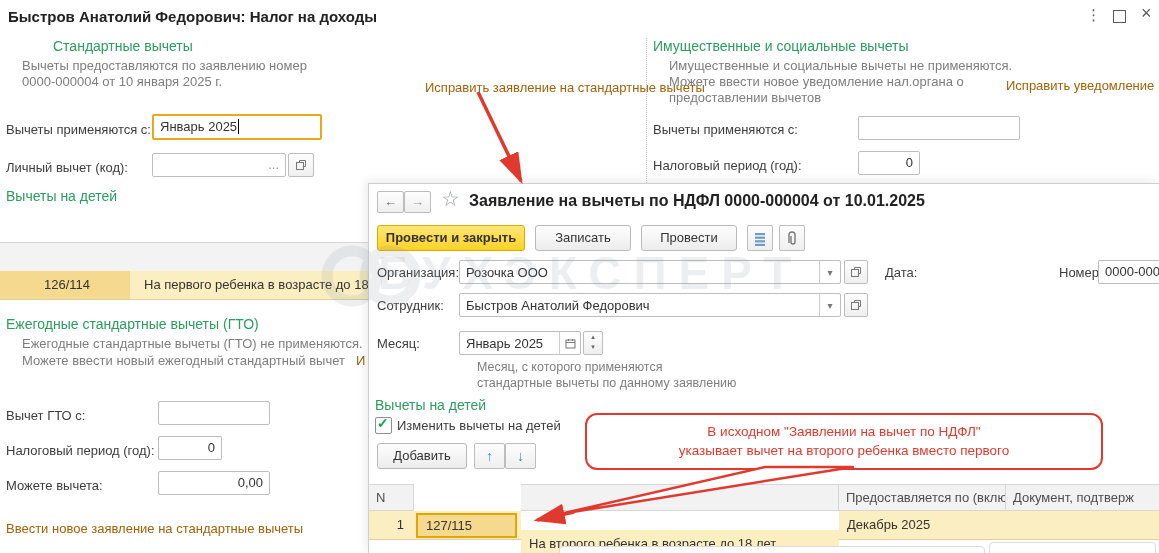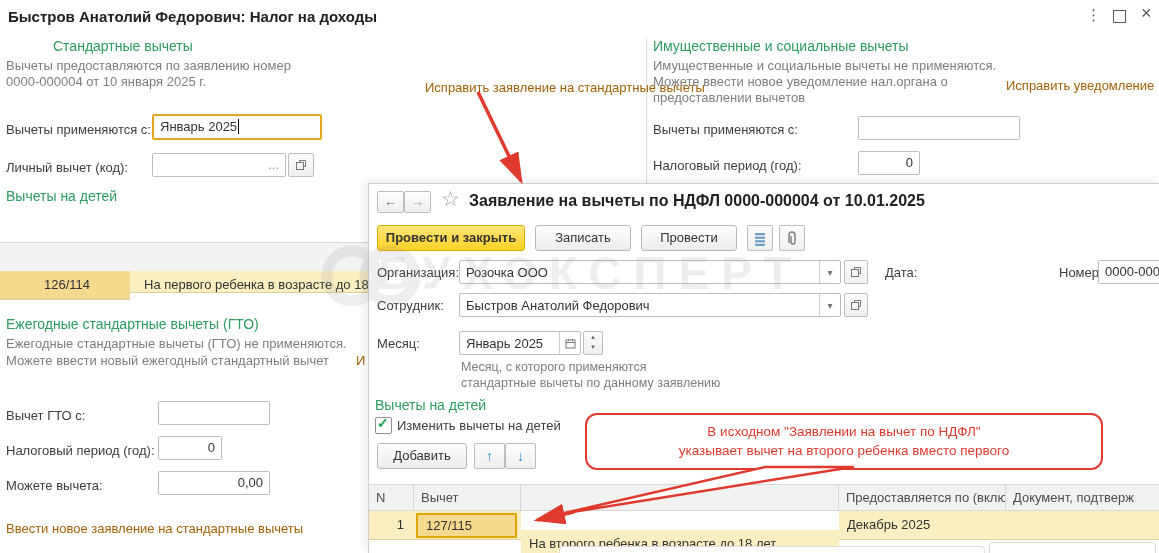--- a/index.html
+++ b/index.html
@@ -1,20 +1,20 @@
 <!DOCTYPE html>
 <html><head>
 <meta charset="utf-8">
 <style>
   html,body{margin:0;padding:0;}
   body{width:1159px;height:553px;position:relative;overflow:hidden;background:#fff;
        font-family:"Liberation Sans",sans-serif;font-size:13px;color:#333;}
   .abs{position:absolute;}
   .lbl{position:absolute;color:#3d3d3d;white-space:nowrap;}
-  .note{position:absolute;color:#7e7e7e;white-space:nowrap;}
+  .note{position:absolute;color:#7e7e7e;white-space:nowrap;margin-left:16px;}
   .green{position:absolute;color:#2c9c60;font-size:14px;white-space:nowrap;}
   .link{position:absolute;color:#a16207;cursor:pointer;white-space:nowrap;}
   .inp{position:absolute;box-sizing:border-box;height:24px;line-height:22px;border:1px solid #bdbdbd;
        border-radius:2px;background:#fff;padding:0 6px;white-space:nowrap;overflow:hidden;}
   .inp.num{text-align:right;}
   .focused{border:2px solid #e7a81e;height:26px;line-height:22px;}
   .btn{position:absolute;box-sizing:border-box;height:26px;line-height:24px;text-align:center;
        border:1px solid #b9b9b9;border-radius:3px;background:linear-gradient(#fefefe,#ececec);
        color:#333;cursor:pointer;}
   .btn.primary{background:linear-gradient(#ffe678,#fdd226);border-color:#d8ad00;font-weight:bold;}
@@ -66,21 +66,21 @@
       <rect x="1.5" y="3.5" width="7" height="7" fill="none" stroke="#777"></rect>
       <path d="M4.5 3.5 V1.5 H10.5 V7.5 H8.5" fill="none" stroke="#777"></path>
     </svg></div>
 
 <div class="green" style="left:6px;top:188px;">Вычеты на детей</div>
 
 <div class="abs" style="left:0;top:242px;width:368px;height:28px;background:#f3f3f3;
      border-top:1px solid #d7d7d7;border-bottom:1px solid #d7d7d7;"></div>
 <div class="abs" style="left:0;top:271px;width:130px;height:29px;background:#f5d98e;
      line-height:28px;padding-left:44px;box-sizing:border-box;border-bottom:1px solid #ddd0a0;">126/114</div>
-<div class="abs" style="left:130px;top:271px;width:238px;height:22px;background:#fbefc1;
+<div class="abs" style="left:130px;top:271px;width:238px;height:29px;background:#fbefc1;
      line-height:28px;padding-left:14px;box-sizing:border-box;border-bottom:1px solid #ddd0a0;
      white-space:nowrap;overflow:hidden;">На первого ребенка в возрасте до 18</div>
 
 <div class="green" style="left:6px;top:316px;">Ежегодные стандартные вычеты (ГТО)</div>
 <div class="note" style="left:6px;top:336px;">Ежегодные стандартные вычеты (ГТО) не применяются.</div>
 <div class="note" style="left:6px;top:353px;">Можете ввести новый ежегодный стандартный вычет</div>
 <div class="link" style="left:356px;top:353px;">И</div>
 
 <div class="lbl" style="left:6px;top:408px;">Вычет ГТО с:</div>
 <div class="inp" style="left:158px;top:401px;width:112px;"></div>
@@ -173,21 +173,20 @@
     </div>
   <div class="lbl" style="left:28px;top:234px;">Изменить вычеты на детей</div>
 
   <div class="btn" style="left:8px;top:259px;width:90px;">Добавить</div>
   <div class="sq" style="left:105px;top:259px;width:31px;height:26px;line-height:24px;color:#2e8fd0;
        font-weight:bold;font-size:14px;">↑</div>
   <div class="sq" style="left:136px;top:259px;width:31px;height:26px;line-height:24px;color:#2e8fd0;
        font-weight:bold;font-size:14px;">↓</div>
 
   <div class="th" style="left:0;top:300px;width:45px;">N</div>
-  <div class="th" style="left:45px;top:300px;width:107px;">Вычет</div>
   <div class="th" style="left:152px;top:300px;width:318px;"></div>
   <div class="th" style="left:470px;top:300px;width:167px;">Предоставляется по (включительно)</div>
   <div class="th" style="left:637px;top:300px;width:154px;border-right:none;">Документ, подтверж</div>
 
   <div class="td" style="left:0;top:327px;width:45px;text-align:right;padding-right:10px;">1</div>
   <div class="td" style="left:45px;top:327px;width:107px;"></div>
   <div class="abs" style="position:absolute;left:47px;top:329px;width:101px;height:25px;box-sizing:border-box;
        background:#f5d98e;border:2px solid #dfa700;line-height:21px;padding-left:8px;cursor:text;">127/115</div>
   <div class="td" style="left:152px;top:346px;width:318px;padding-left:8px;">На второго ребенка в возрасте до 18 лет,...</div>
   <div class="td" style="left:470px;top:327px;width:167px;padding-left:8px;">Декабрь 2025</div>

